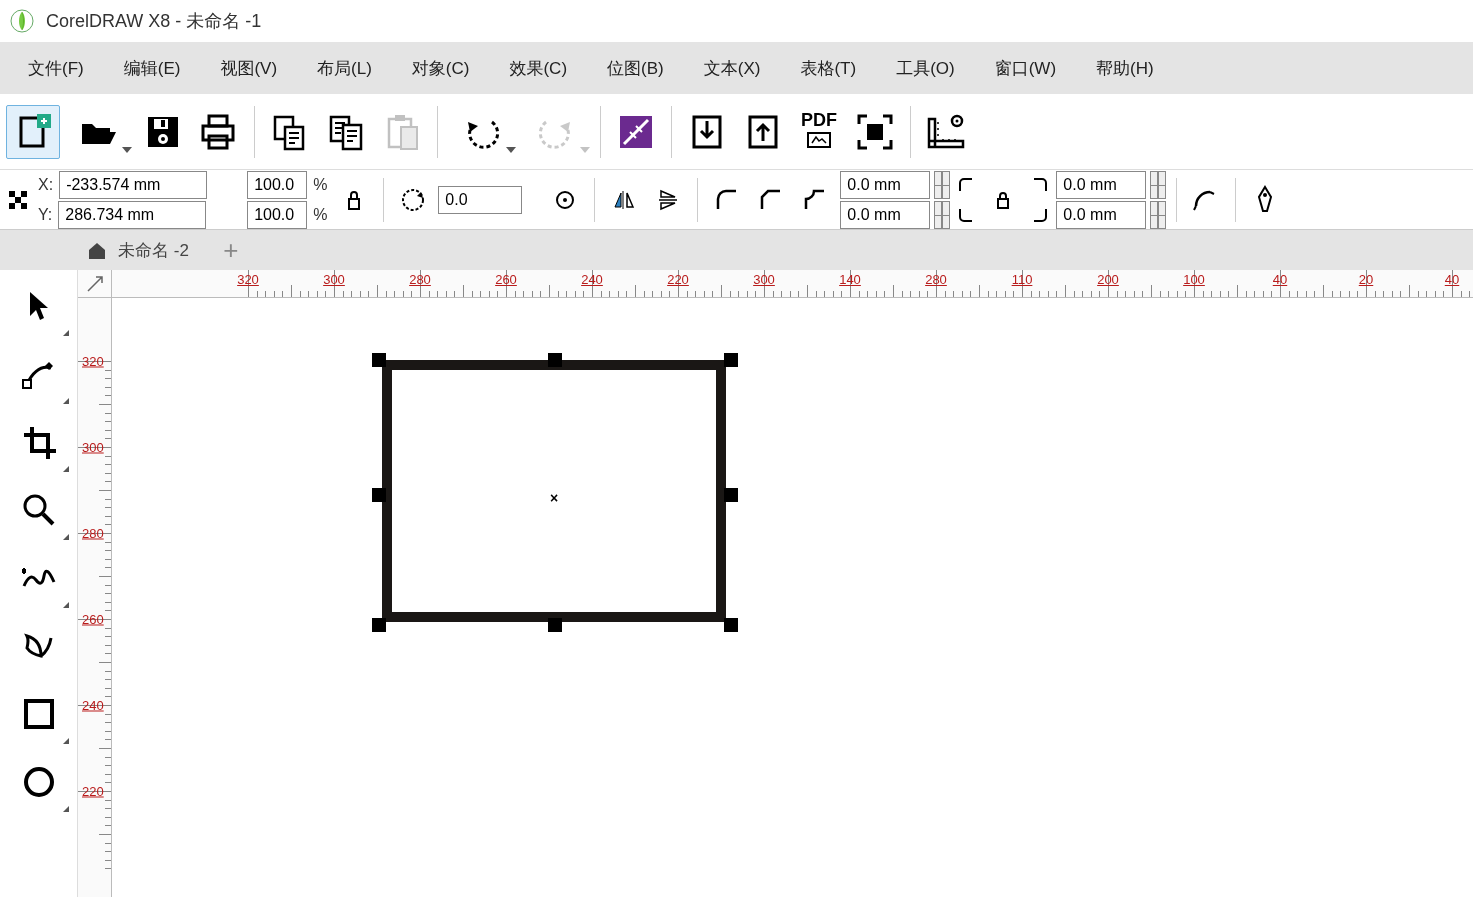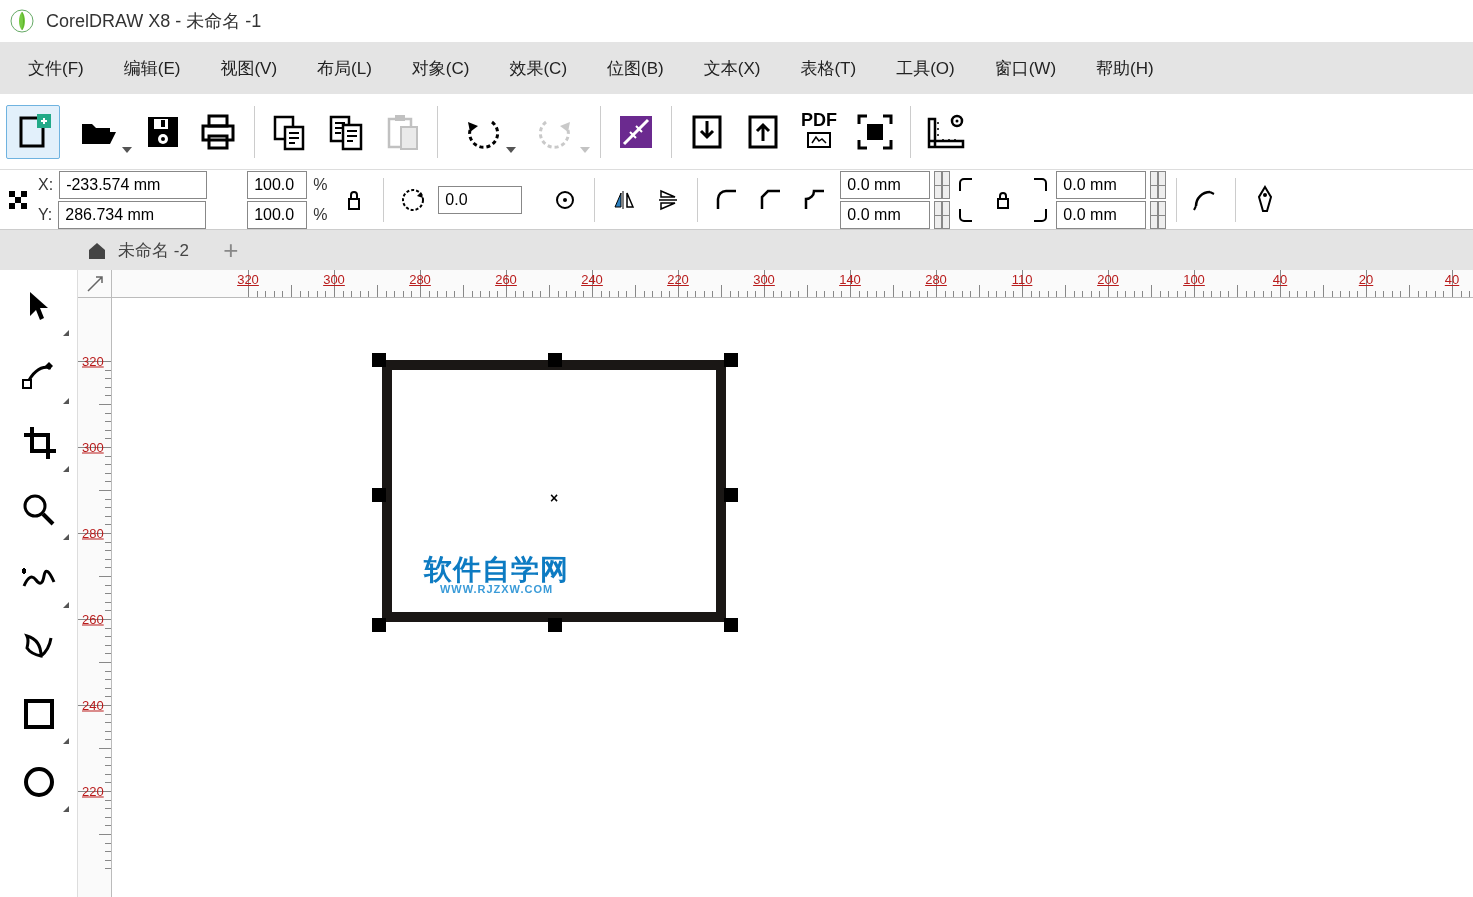--- a/index.html
+++ b/index.html
@@ -682,19 +682,15 @@
       <div class="sel-rect"></div>
       <div class="sel-handle nw"></div>
       <div class="sel-handle n"></div>
       <div class="sel-handle ne"></div>
       <div class="sel-handle w"></div>
       <div class="sel-handle e"></div>
       <div class="sel-handle sw"></div>
       <div class="sel-handle s"></div>
       <div class="sel-handle se"></div>
       <div class="sel-center">×</div>
-      <div class="watermark">
-        <div class="big">软件自学网</div>
-        <div class="small">WWW.RJZXW.COM</div>
-      </div>
     </div>
   </div>
 </div>
 
 </body></html>

